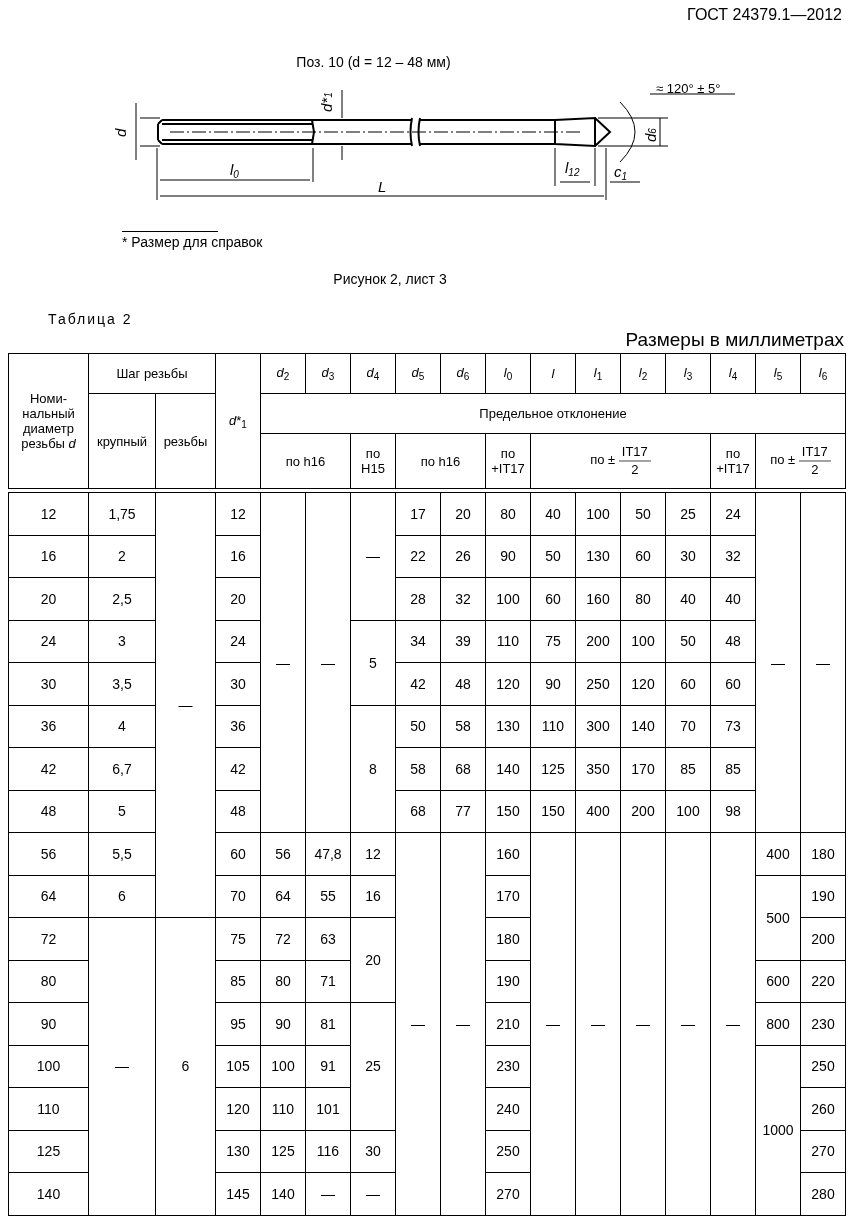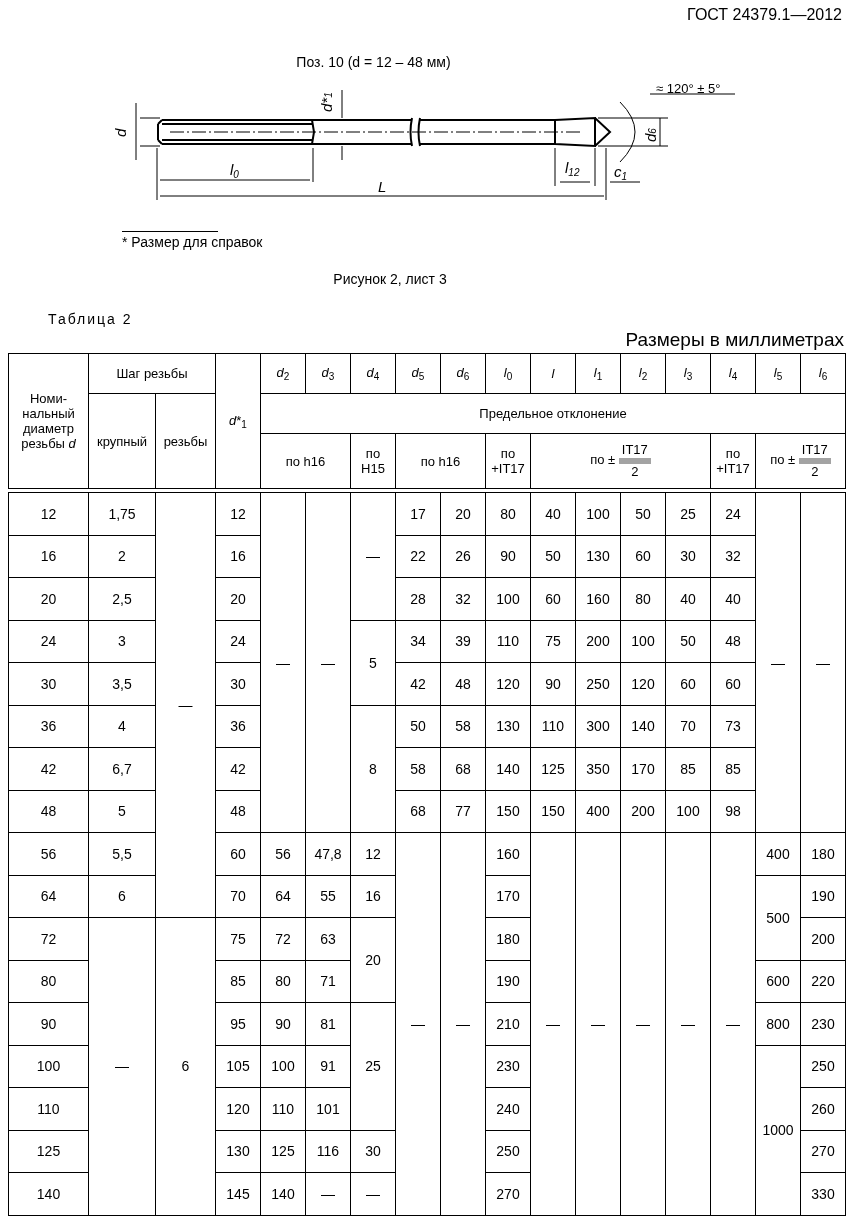--- a/index.html
+++ b/index.html
@@ -11,21 +11,21 @@
   #footnote{left:122px;top:234px;font-size:14px;}
   #fig-cap{left:0;width:780px;top:271px;text-align:center;font-size:14px;}
   #tbl-title{left:8px;top:311px;font-size:14px;letter-spacing:2px;margin-left:40px;}
   #units{right:6px;top:329px;font-size:19px;}
   table{position:absolute;left:8px;top:353px;border-collapse:collapse;table-layout:fixed;font-size:14px;}
   td{border:1px solid #000;text-align:center;vertical-align:middle;padding:0;}
   .hdr td{font-size:13px;}
   .sub{font-size:10px;vertical-align:-3px;}
   i{font-style:italic;}
   .frac{display:inline-block;vertical-align:middle;text-align:center;line-height:16px;}
-  .frac .n{display:block;border-bottom:6px solid #a3a3a3;padding:0 3px;}
+  .frac .n{display:block;border-bottom:2px solid #a3a3a3;padding:0 3px;}
   .sep td{height:3px;border-left:none;border-right:none;}
   .body td{height:41.5px;}
 </style>
 </head>
 <body>
 
 <div id="std" class="abs">ГОСТ 24379.1—2012</div>
 <div id="pos" class="abs">Поз. 10 (d = 12 – 48 мм)</div>
 
 <svg class="abs" style="left:0;top:0" width="850" height="230">
@@ -318,16 +318,16 @@
     <td>250</td>
         <td>270</td>
   </tr>
   <tr class="body">
     <td>140</td>
     <td>145</td>
         <td>140</td>
         <td>—</td>
         <td>—</td>
     <td>270</td>
-        <td>330</td>
+        <td>280</td>
   </tr>
 </tbody>
   </table>
 
 </body></html>

